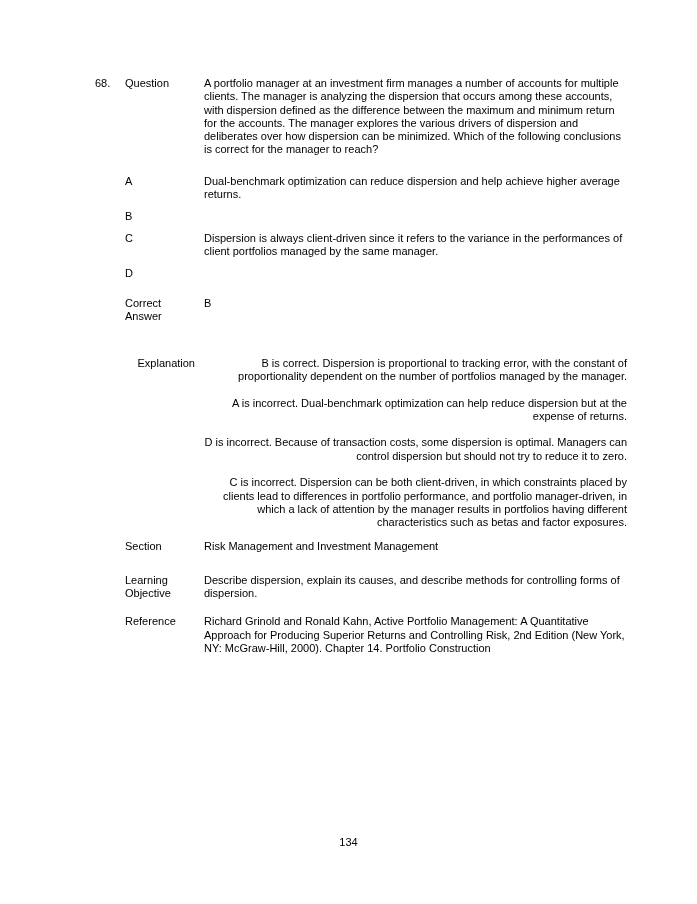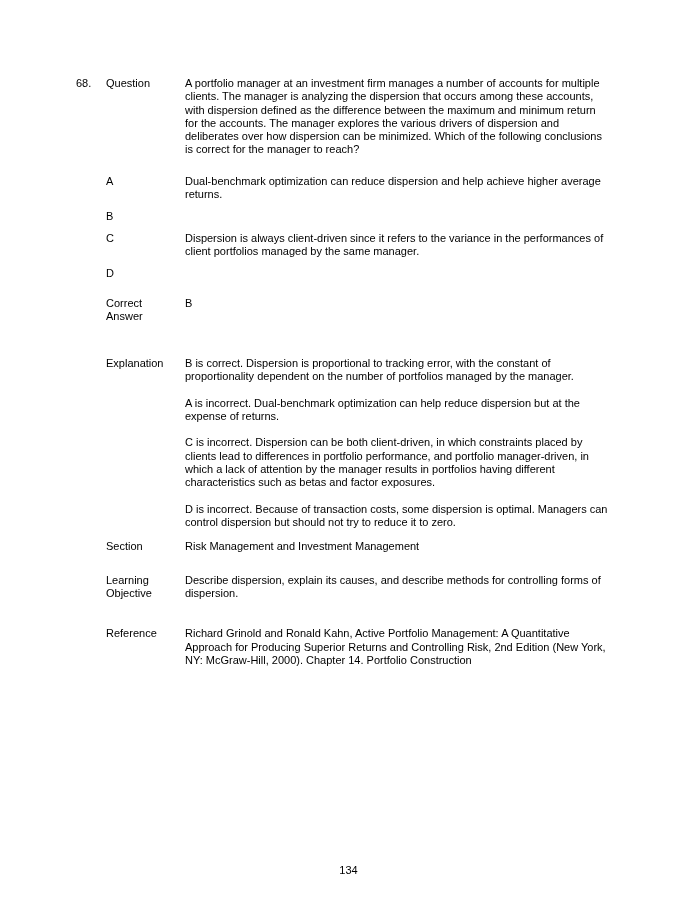--- a/index.html
+++ b/index.html
@@ -14,21 +14,21 @@
     background: #ffffff;
     font-family: "Liberation Sans", sans-serif;
     font-size: 11px;
     line-height: 13.3px;
     color: #000000;
     overflow: hidden;
   }
   .doc {
     position: absolute;
     top: 77px;
-    left: 76px;
+    left: 95px;
     width: 532px;
   }
   .row {
     display: flex;
     align-items: flex-start;
   }
   .num {
     width: 30px;
     flex: none;
   }
@@ -44,26 +44,26 @@
   .content p {
     margin: 0;
   }
   .content p + p {
     margin-top: 13.3px;
   }
   .mb-question { margin-bottom: 18px; }
   .mb-option   { margin-bottom: 8.5px; }
   .mb-lastopt  { margin-bottom: 17px; }
   .mb-ca       { margin-bottom: 33px; }
-  .mb-exp      { margin-bottom: 10px; }
+  .mb-exp      { margin-bottom: 10px; text-align: right; }
   .mb-section  { margin-bottom: 21px; }
-  .mb-lo       { margin-bottom: 27px; }
+  .mb-lo       { margin-bottom: 15px; }
   .pageno {
     position: absolute;
-    top: 864px;
+    top: 836px;
     left: 0;
     width: 697px;
     text-align: center;
   }
 </style>
 </head>
 <body>
 
 <div class="page">
   <main class="doc">
@@ -101,22 +101,22 @@
       <div class="label">Correct Answer</div>
       <div class="content">B</div>
     </div>
 
     <div class="row mb-exp">
       <div class="num"></div>
       <div class="label">Explanation</div>
       <div class="content">
         <p>B is correct. Dispersion is proportional to tracking error, with the constant of proportionality dependent on the number of portfolios managed by the manager.</p>
         <p>A is incorrect. Dual-benchmark optimization can help reduce dispersion but at the expense of returns.</p>
+        <p>D is incorrect. Because of transaction costs, some dispersion is optimal. Managers can control dispersion but should not try to reduce it to zero.</p>
         <p>C is incorrect. Dispersion can be both client-driven, in which constraints placed by clients lead to differences in portfolio performance, and portfolio manager-driven, in which a lack of attention by the manager results in portfolios having different characteristics such as betas and factor exposures.</p>
-        <p>D is incorrect. Because of transaction costs, some dispersion is optimal. Managers can control dispersion but should not try to reduce it to zero.</p>
       </div>
     </div>
 
     <div class="row mb-section">
       <div class="num"></div>
       <div class="label">Section</div>
       <div class="content">Risk Management and Investment Management</div>
     </div>
 
     <div class="row mb-lo">

